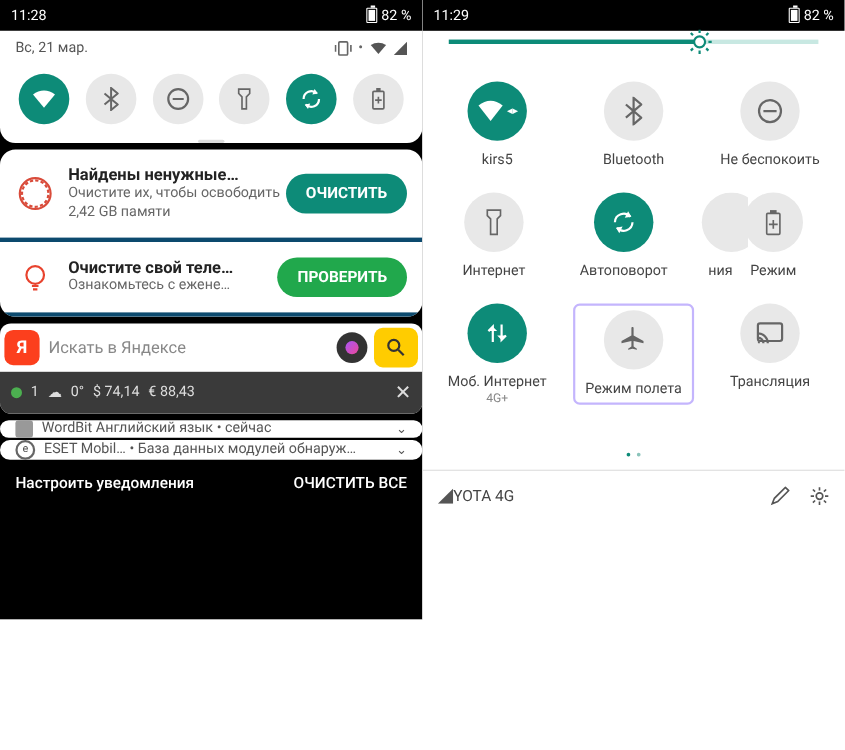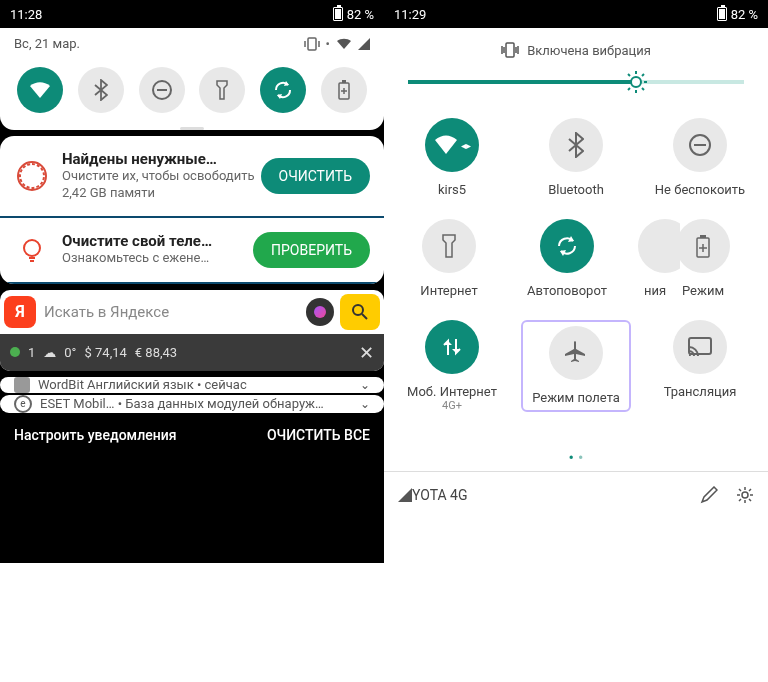--- a/index.html
+++ b/index.html
@@ -14,26 +14,26 @@
 .batt::after{content:'';position:absolute;bottom:1px;left:1px;right:1px;height:82%;background:#fff}
 .panel{background:#fff;margin:0;border-radius:0 0 14px 14px}
 .panel-header{display:flex;justify-content:space-between;align-items:flex-start;padding:8px 14px;font-size:13px;color:#555}
 .panel-icons{display:flex;gap:6px;align-items:center}
 .qs-row{display:flex;justify-content:space-around;padding:8px 10px 14px}
 .qs-btn{width:46px;height:46px;border-radius:50%;display:flex;align-items:center;justify-content:center;font-size:19px}
 .qs-on{background:#0d8b78;color:#fff}
 .qs-off{background:#e8e8e8;color:#666}
 .handle{width:24px;height:3px;background:#ddd;border-radius:2px;margin:0 auto 6px}
 .notif{background:#fff;margin:6px 0 0;border-radius:14px;overflow:hidden}
-.notif-row{display:flex;align-items:center;padding:14px 14px;border-bottom:2px solid #0c4a6e}
+.notif-row{display:flex;align-items:center;padding:14px 14px;border-bottom:4px solid #0c4a6e}
 .notif-icon{width:36px;height:36px;margin-right:12px;flex-shrink:0;display:flex;align-items:center;justify-content:center}
 .notif-text{flex:1;min-width:0}
 .notif-title{font-weight:700;font-size:15px;color:#222;white-space:nowrap;overflow:hidden;text-overflow:ellipsis}
 .notif-sub{font-size:13px;color:#666;line-height:1.3}
-.notif-btn{padding:10px 18px;border-radius:22px;color:#fff;font-weight:400;font-size:14px;text-transform:uppercase}
+.notif-btn{padding:10px 18px;border-radius:22px;color:#fff;font-weight:700;font-size:14px;text-transform:uppercase}
 .btn-teal{background:#0d8b78}
 .btn-green{background:#21a84c}
 .yandex{background:#fff;border-radius:10px;margin:6px 0 0;overflow:hidden}
 .yandex-search{display:flex;align-items:center;padding:4px}
 .y-logo{width:32px;height:32px;background:#fc3f1d;color:#fff;border-radius:8px;display:flex;align-items:center;justify-content:center;font-weight:700;margin-right:8px}
 .y-input{flex:1;font-size:15px;color:#888}
 .y-alice{width:28px;height:28px;background:#333;border-radius:50%;margin:0 6px;display:flex;align-items:center;justify-content:center}
 .y-alice::after{content:'';width:12px;height:12px;background:linear-gradient(135deg,#a855f7,#ec4899);border-radius:50%}
 .y-search{width:40px;height:36px;background:#fc0;border-radius:8px;display:flex;align-items:center;justify-content:center}
 .y-bar{background:#3a3a3a;color:#ddd;padding:8px 10px;font-size:13px;display:flex;align-items:center;gap:8px}
@@ -206,27 +206,20 @@
 
 <div class="phone phone-right">
   <div class="status-bar">
     <span>11:29</span>
     <span class="status-right">
       <span class="batt"></span>
       <span>82 %</span>
     </span>
   </div>
 
-  <div class="r-header">
-    <svg width="18" height="16">
-        <rect x="5" y="1" width="8" height="14" rx="1" fill="none" stroke="#555" stroke-width="1.5"></rect>
-        <path d="M1 4v8M17 4v8M3 5v6M15 5v6" stroke="#555" stroke-width="1.5"></path>
-      </svg>
-    <span>Включена вибрация</span>
-  </div>
 
   <div class="slider">
     <svg class="slider-thumb" width="24" height="24">
         <circle cx="12" cy="12" r="5" fill="#fff" stroke="#0d8b78" stroke-width="2"></circle>
         <g stroke="#0d8b78" stroke-width="2">
           <line x1="12" y1="1" x2="12" y2="4"></line>
           <line x1="12" y1="20" x2="12" y2="23"></line>
           <line x1="1" y1="12" x2="4" y2="12"></line>
           <line x1="20" y1="12" x2="23" y2="12"></line>
           <line x1="4" y1="4" x2="6" y2="6"></line>

